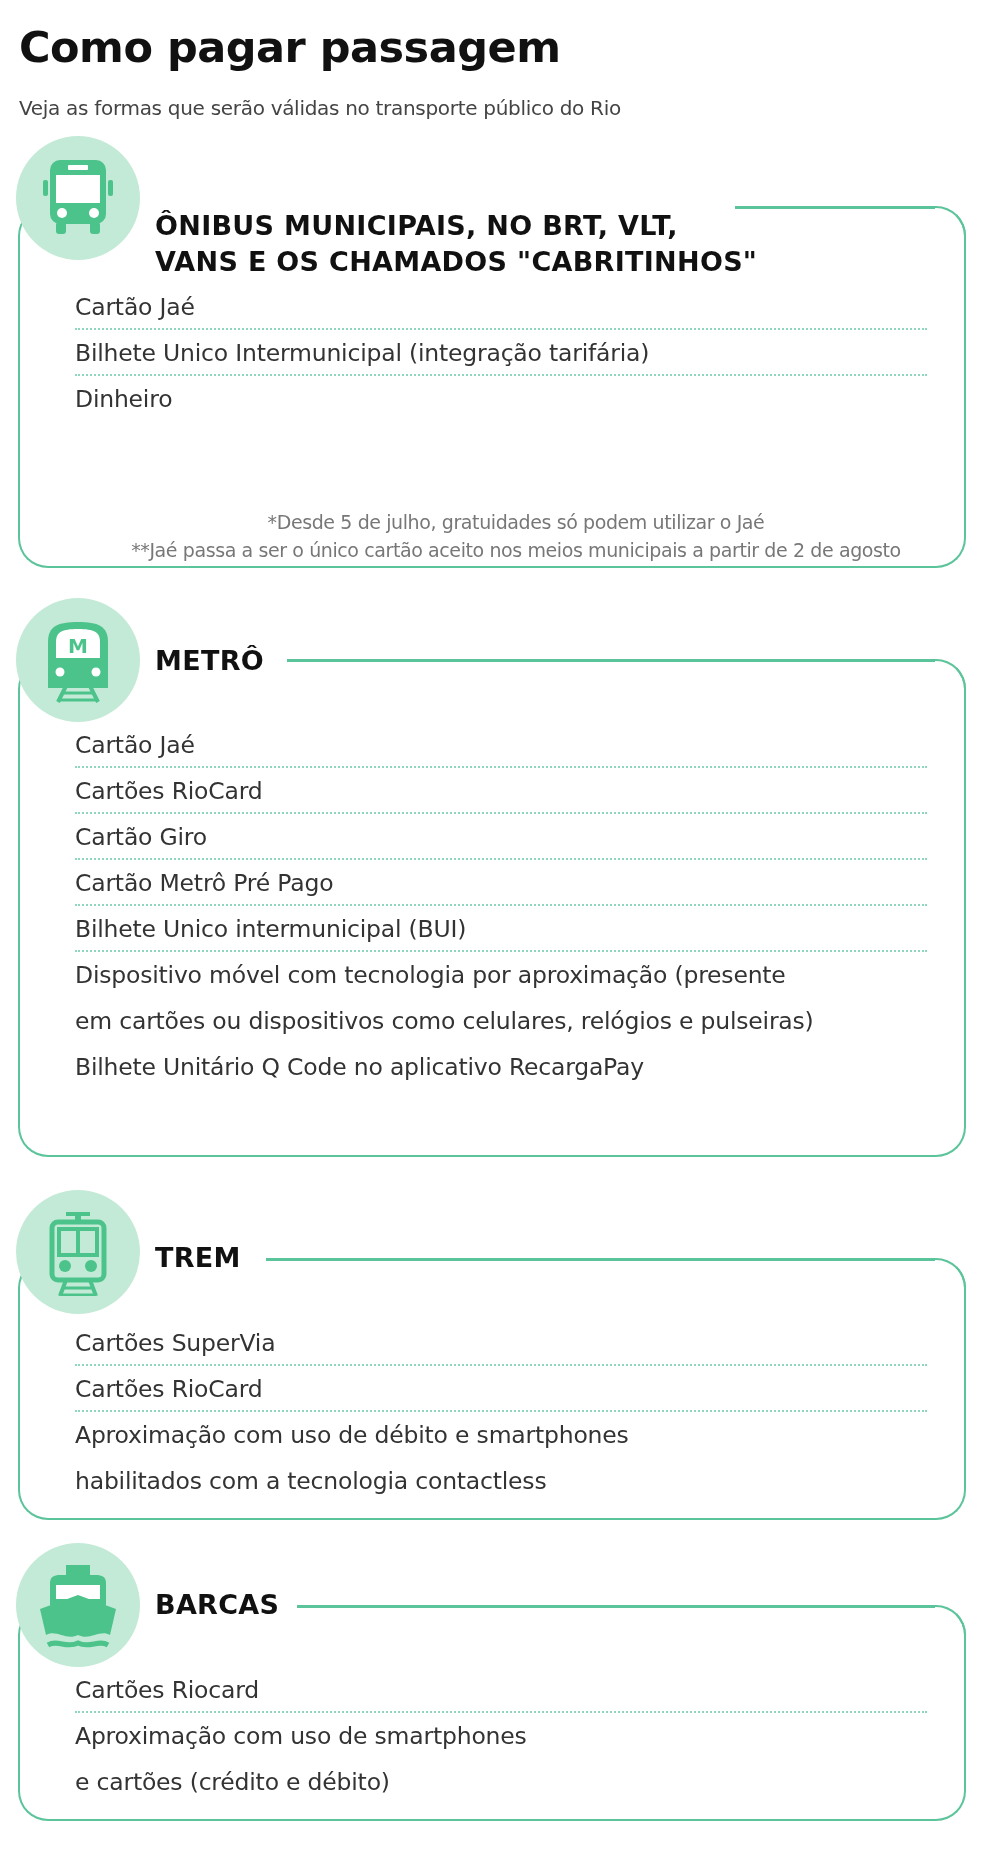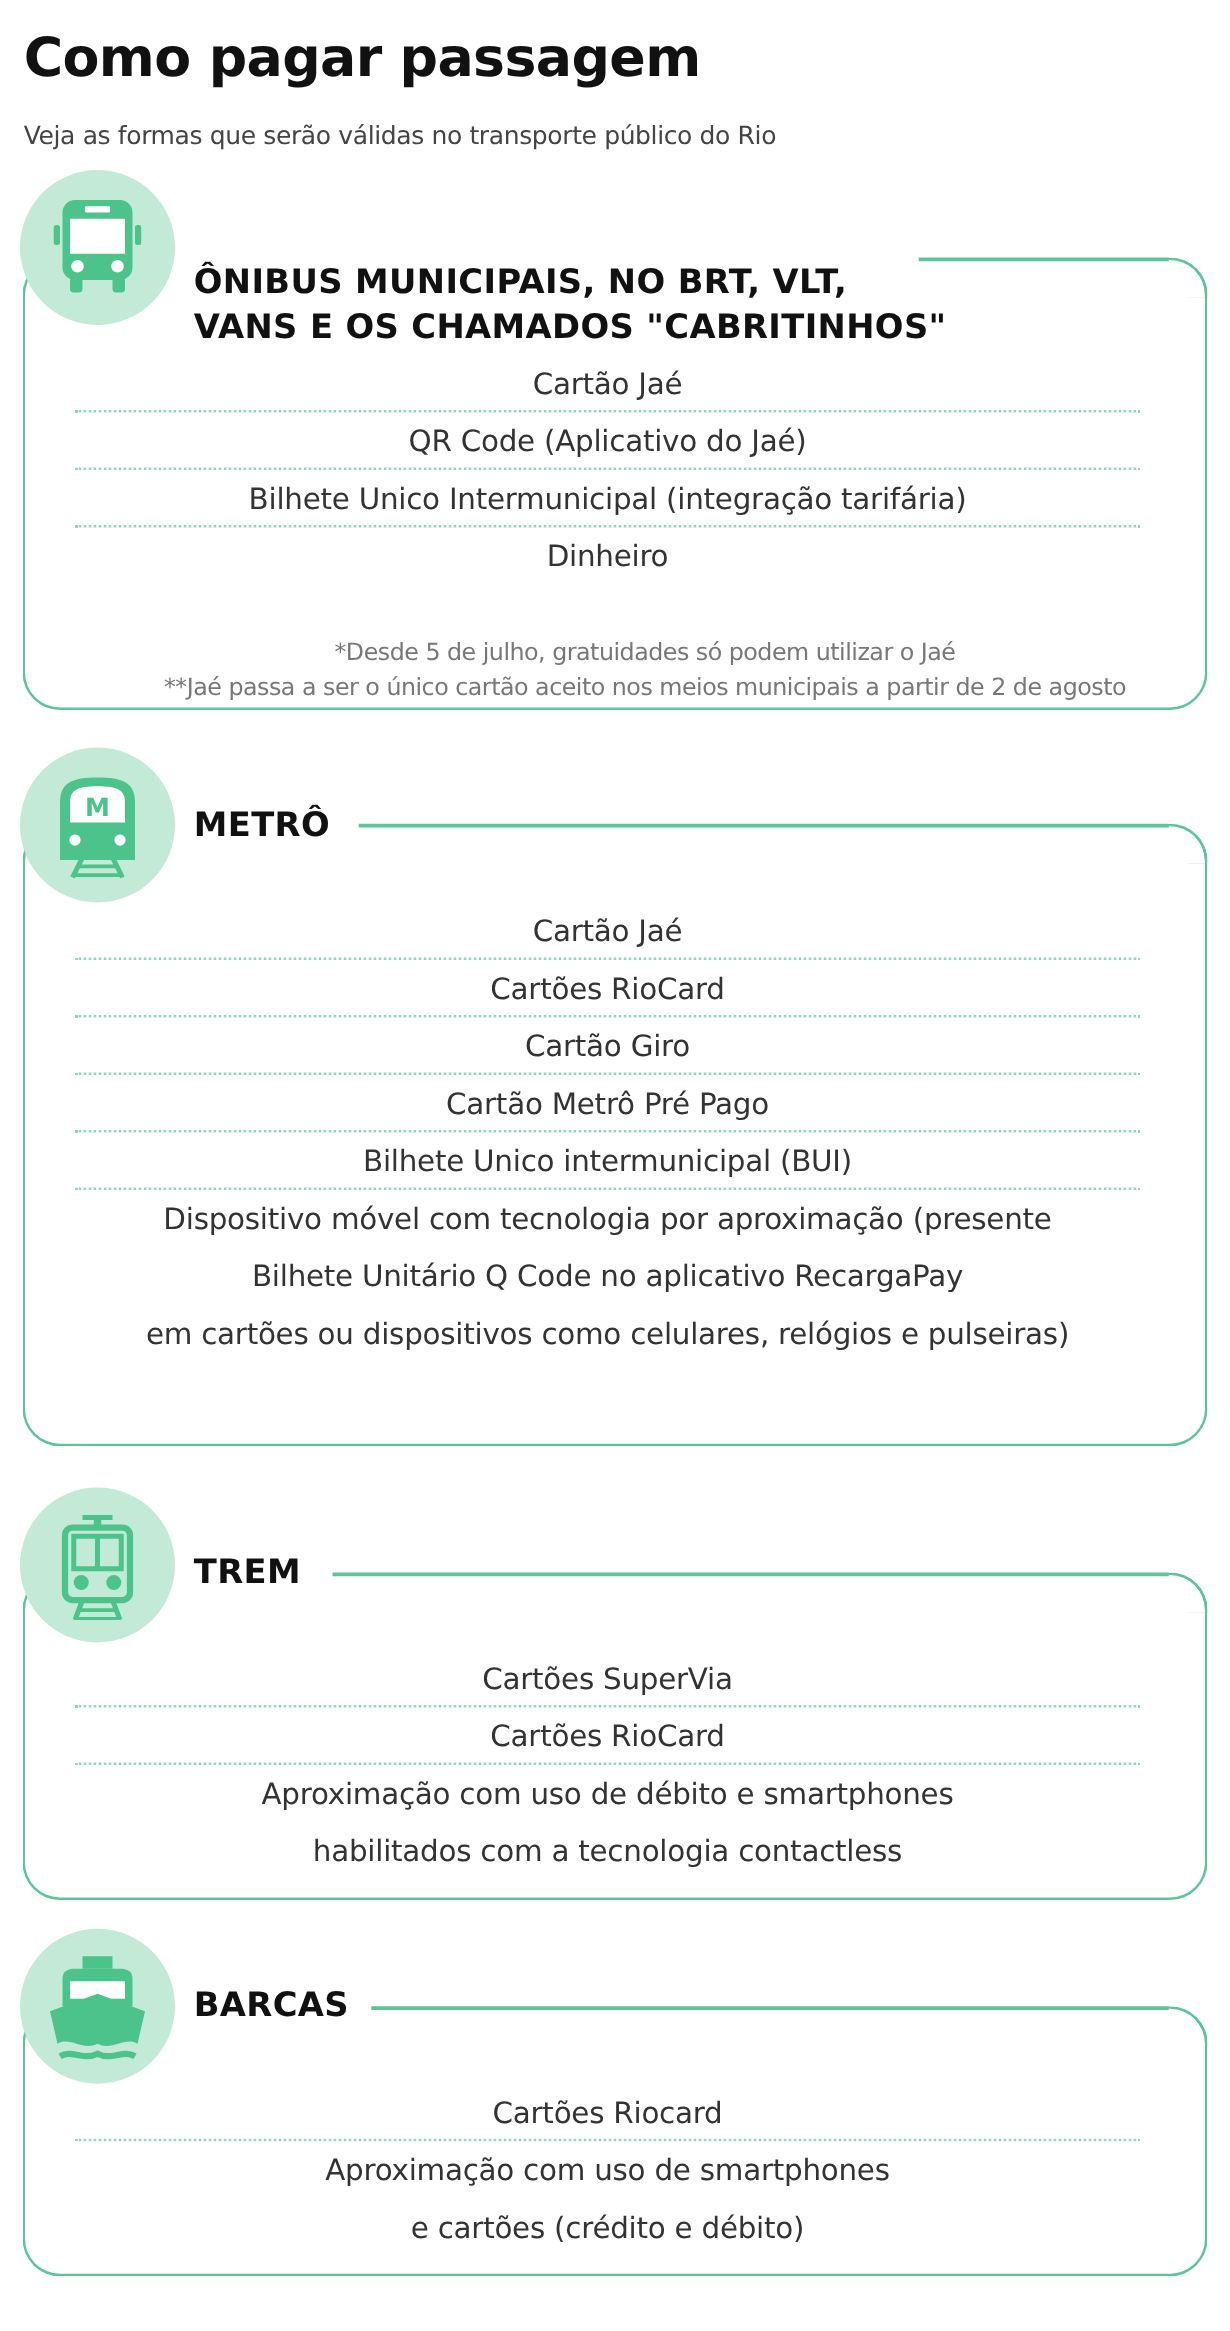--- a/index.html
+++ b/index.html
@@ -37,21 +37,21 @@
     display: flex; align-items: center; justify-content: center;
   }
   .icon-circle svg { width: 88px; height: 88px; }
 
   .section-title {
     position: absolute; left: 155px;
     font-family: "DejaVu Sans", sans-serif; font-weight: bold;
     font-size: 27px; line-height: 36px; color: #111111; letter-spacing: 0.3px;
   }
 
-  .items { position: absolute; left: 60px; width: 852px; text-align: center; }
+  .items { position: absolute; left: 75px; width: 852px; }
   .item {
     font-family: "DejaVu Sans", sans-serif; font-size: 23.5px; color: #333333;
     line-height: 46px; height: 46px; white-space: nowrap; letter-spacing: -0.2px;
     border-bottom: 2px dotted #8fd6bd;
   }
   .item.noline { border-bottom: none; }
 
   .notes { position: absolute; left: 76px; width: 880px; }
   .note {
     font-family: "DejaVu Sans", sans-serif; font-size: 19px; color: #777777;
@@ -83,21 +83,20 @@
     </svg>
   </div>
 
   <div class="section-title" style="top:190px;margin-top:18px;">
     <div>ÔNIBUS MUNICIPAIS, NO BRT, VLT,</div>
     <div>VANS E OS CHAMADOS "CABRITINHOS"</div>
   </div>
 
   <div class="items" style="top:284px;">
     <div class="item">Cartão Jaé</div>
-    <div class="item">QR Code (Aplicativo do Jaé)</div>
     <div class="item">Bilhete Unico Intermunicipal (integração tarifária)</div>
     <div class="item noline">Dinheiro</div>
   </div>
 
   <div class="notes" style="top:508px;text-align:center;">
     <div class="note">*Desde 5 de julho, gratuidades só podem utilizar o Jaé</div>
     <div class="note">**Jaé passa a ser o único cartão aceito nos meios municipais a partir de 2 de agosto</div>
   </div>
 </div>
 
@@ -123,22 +122,22 @@
     <div>METRÔ</div>
   </div>
 
   <div class="items" style="top:722px;">
     <div class="item">Cartão Jaé</div>
     <div class="item">Cartões RioCard</div>
     <div class="item">Cartão Giro</div>
     <div class="item">Cartão Metrô Pré Pago</div>
     <div class="item">Bilhete Unico intermunicipal (BUI)</div>
     <div class="item noline">Dispositivo móvel com tecnologia por aproximação (presente</div>
+    <div class="item noline">em cartões ou dispositivos como celulares, relógios e pulseiras)</div>
     <div class="item noline">Bilhete Unitário Q Code no aplicativo RecargaPay</div>
-    <div class="item noline">em cartões ou dispositivos como celulares, relógios e pulseiras)</div>
   </div>
 </div>
 
 <div>
   <div class="card" style="top:1258px; height:262px;"></div>
   <div class="card-topline" style="left:266px; top:1258px; width:669px;"></div>
   <div class="card-topline-corner" style="left:934px; top:1258px;"></div>
 
   <div class="icon-circle" style="top:1190px;">
     <svg viewBox="0 0 88 88">

